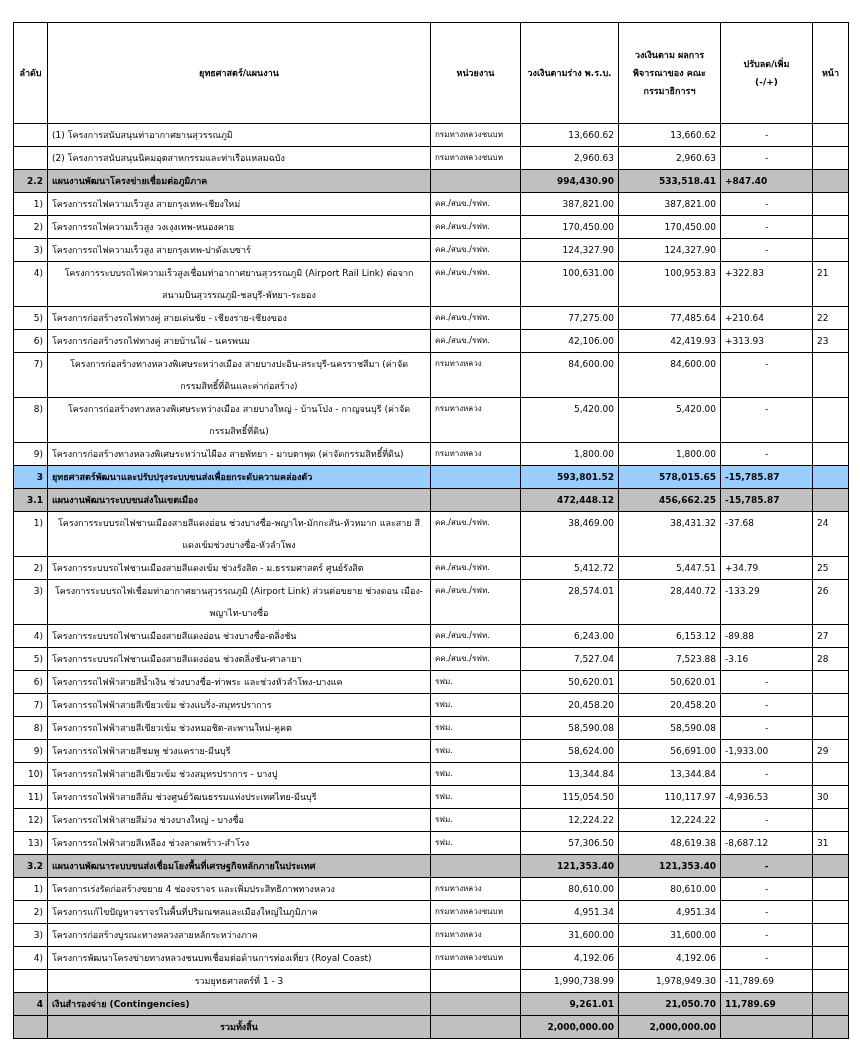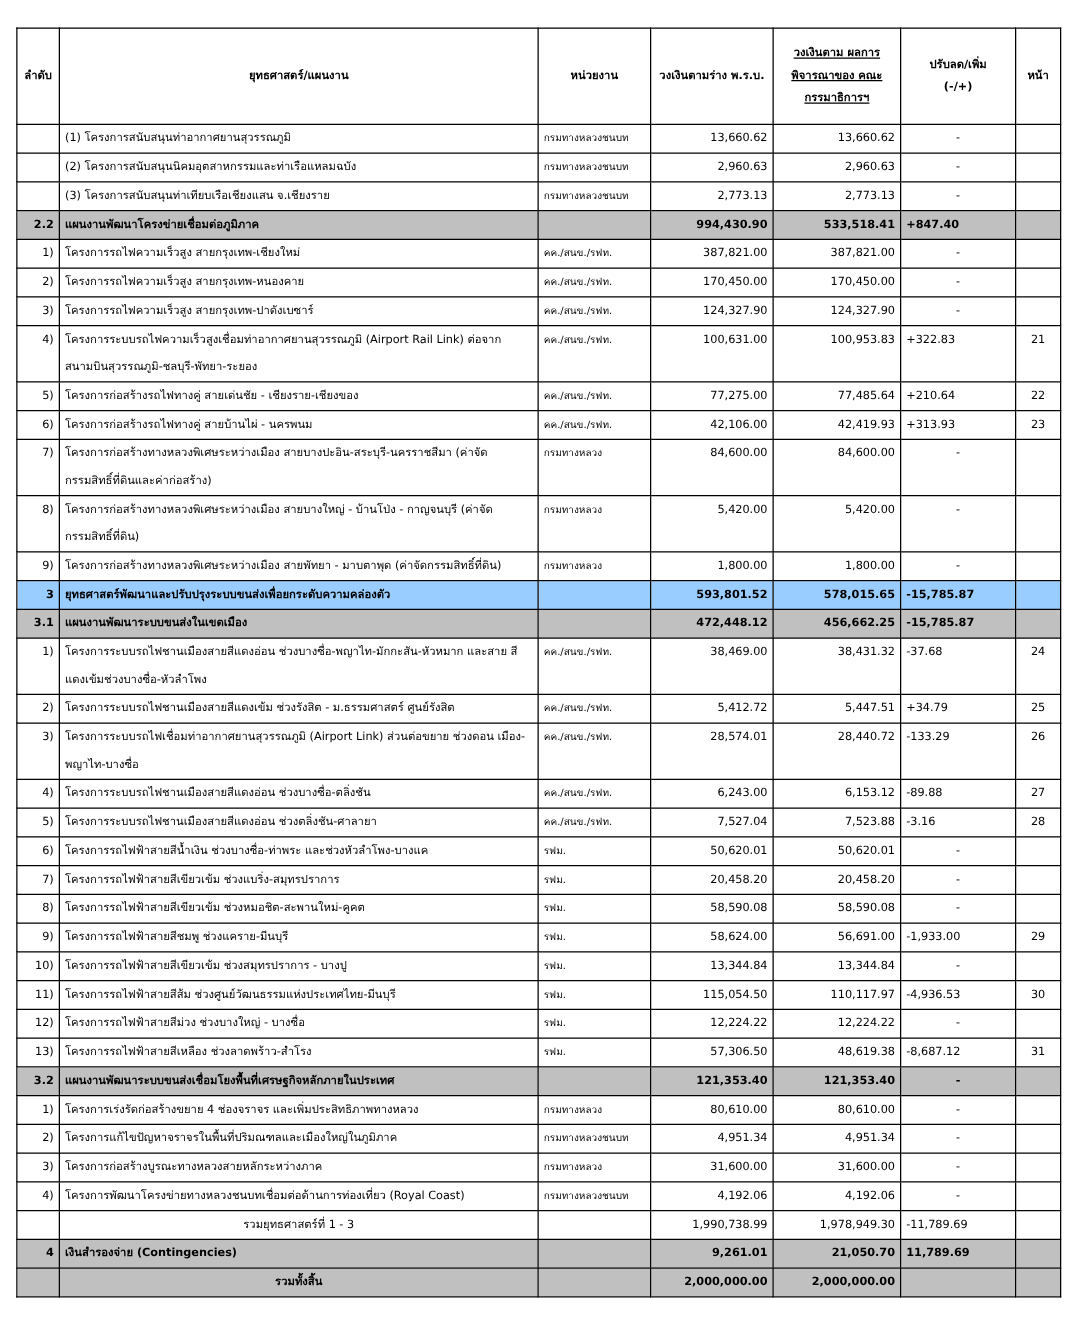--- a/index.html
+++ b/index.html
@@ -10,22 +10,22 @@
   table.budget td, table.budget th { border: 1px solid #000; padding: 0 4px; vertical-align: top;
                  line-height: 22px; overflow: hidden; white-space: nowrap; }
   table.budget th { font-weight: bold; vertical-align: middle; text-align: center; line-height: 18px;
                  white-space: normal; height: 68px; }
   col.c1 { width: 34px; } col.c2 { width: 383px; } col.c3 { width: 90px; }
   col.c4 { width: 98px; } col.c5 { width: 102px; } col.c6 { width: 92px; } col.c7 { width: 36px; }
   td.no { text-align: right; }
   td.unit { text-align: left; font-size: 8px; }
   td.num { text-align: right; }
   td.adj { text-align: left; }
-  td.pg { text-align: center; }
-  td.name.wrap { white-space: normal; }
+  td.pg { text-align: left; }
+  td.name.wrap { white-space: normal; text-align: center; }
   tr.r1 td { height: 22px; }
   tr.r2 td { height: 44px; }
   tr.gray td { background: #c0c0c0; font-weight: bold; }
   tr.blue td { background: #99ccff; font-weight: bold; }
   tr.subtotal td { font-weight: normal; }
   tr.subtotal td.name, tr.grand td.name { text-align: center; }
   td.dash { text-align: center !important; }
 </style>
 </head>
 <body>
@@ -39,21 +39,21 @@
       <col class="c5">
       <col class="c6">
       <col class="c7">
   </colgroup>
   <thead>
     <tr>
       <th>ลำดับ</th>
       <th>ยุทธศาสตร์/แผนงาน</th>
       <th>หน่วยงาน</th>
       <th>วงเงินตามร่าง พ.ร.บ.</th>
-      <th style="padding:4px 14px;text-decoration:underline;">วงเงินตาม ผลการพิจารณาของ คณะกรรมาธิการฯ</th>
+      <th style="padding:16px 14px;">วงเงินตาม ผลการพิจารณาของ คณะกรรมาธิการฯ</th>
       <th style="padding:0 18px;">ปรับลด/เพิ่ม (-/+)</th>
       <th>หน้า</th>
     </tr>
   </thead>
   <tbody id="tbody">
       <tr class="r1">
         <td class="no"></td>
         <td class="name">(1) โครงการสนับสนุนท่าอากาศยานสุวรรณภูมิ</td>
         <td class="unit">กรมทางหลวงชนบท</td>
         <td class="num">13,660.62</td>
@@ -63,50 +63,41 @@
       </tr>
       <tr class="r1">
         <td class="no"></td>
         <td class="name">(2) โครงการสนับสนุนนิคมอุตสาหกรรมและท่าเรือแหลมฉบัง</td>
         <td class="unit">กรมทางหลวงชนบท</td>
         <td class="num">2,960.63</td>
         <td class="num">2,960.63</td>
         <td class="adj dash">-</td>
         <td class="pg"></td>
       </tr>
-      <tr class="r1">
-        <td class="no"></td>
-        <td class="name">(3) โครงการสนับสนุนท่าเทียบเรือเชียงแสน จ.เชียงราย</td>
-        <td class="unit">กรมทางหลวงชนบท</td>
-        <td class="num">2,773.13</td>
-        <td class="num">2,773.13</td>
-        <td class="adj dash">-</td>
-        <td class="pg"></td>
-      </tr>
       <tr class="r1 gray">
         <td class="no">2.2</td>
         <td class="name">แผนงานพัฒนาโครงข่ายเชื่อมต่อภูมิภาค</td>
         <td class="unit"></td>
         <td class="num">994,430.90</td>
         <td class="num">533,518.41</td>
         <td class="adj">+847.40</td>
         <td class="pg"></td>
       </tr>
       <tr class="r1">
         <td class="no">1)</td>
         <td class="name">โครงการรถไฟความเร็วสูง สายกรุงเทพ-เชียงใหม่</td>
         <td class="unit">คค./สนข./รฟท.</td>
         <td class="num">387,821.00</td>
         <td class="num">387,821.00</td>
         <td class="adj dash">-</td>
         <td class="pg"></td>
       </tr>
       <tr class="r1">
         <td class="no">2)</td>
-        <td class="name">โครงการรถไฟความเร็วสูง สายกรุงเทพ-หนองคาย</td>
+        <td class="name">โครงการรถไฟความเร็วสูง วงเงุงเทพ-หนองคาย</td>
         <td class="unit">คค./สนข./รฟท.</td>
         <td class="num">170,450.00</td>
         <td class="num">170,450.00</td>
         <td class="adj dash">-</td>
         <td class="pg"></td>
       </tr>
       <tr class="r1">
         <td class="no">3)</td>
         <td class="name">โครงการรถไฟความเร็วสูง สายกรุงเทพ-ปาดังเบซาร์</td>
         <td class="unit">คค./สนข./รฟท.</td>
@@ -155,21 +146,21 @@
         <td class="no">8)</td>
         <td class="name wrap">โครงการก่อสร้างทางหลวงพิเศษระหว่างเมือง สายบางใหญ่ - บ้านโป่ง - กาญจนบุรี (ค่าจัด กรรมสิทธิ์ที่ดิน)</td>
         <td class="unit">กรมทางหลวง</td>
         <td class="num">5,420.00</td>
         <td class="num">5,420.00</td>
         <td class="adj dash">-</td>
         <td class="pg"></td>
       </tr>
       <tr class="r1">
         <td class="no">9)</td>
-        <td class="name">โครงการก่อสร้างทางหลวงพิเศษระหว่างเมือง สายพัทยา - มาบตาพุด (ค่าจัดกรรมสิทธิ์ที่ดิน)</td>
+        <td class="name">โครงการก่อสร้างทางหลวงพิเศษระหว่านไผือง สายพัทยา - มาบตาพุด (ค่าจัดกรรมสิทธิ์ที่ดิน)</td>
         <td class="unit">กรมทางหลวง</td>
         <td class="num">1,800.00</td>
         <td class="num">1,800.00</td>
         <td class="adj dash">-</td>
         <td class="pg"></td>
       </tr>
       <tr class="r1 blue">
         <td class="no">3</td>
         <td class="name">ยุทธศาสตร์พัฒนาและปรับปรุงระบบขนส่งเพื่อยกระดับความคล่องตัว</td>
         <td class="unit"></td>

